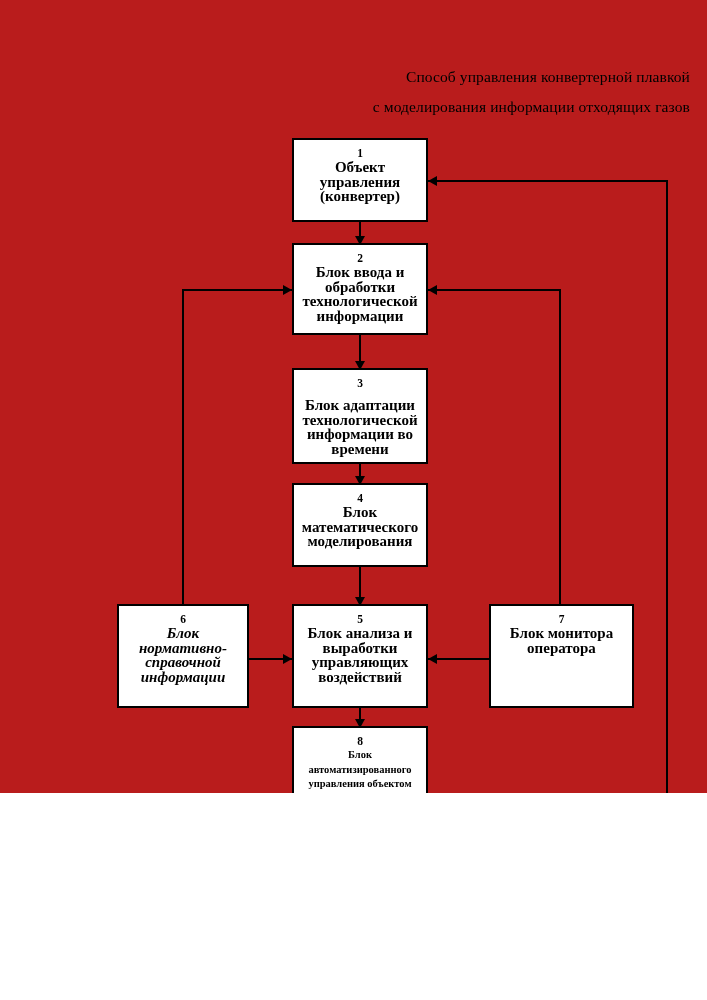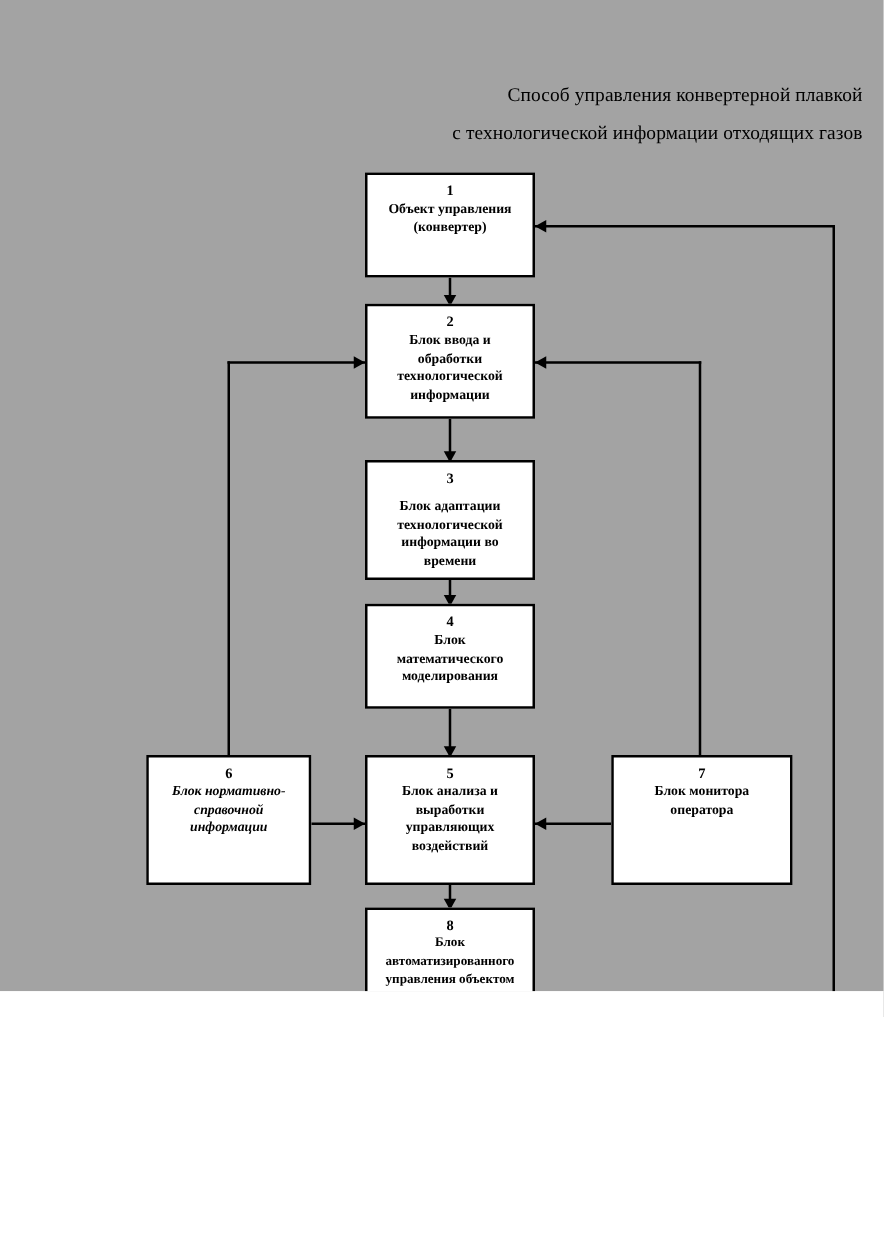--- a/index.html
+++ b/index.html
@@ -5,21 +5,21 @@
 <style>
   html, body {
     margin: 0;
     padding: 0;
     background: #ffffff;
   }
   #page {
     position: relative;
     width: 707px;
     height: 793px;
-    background: #a3a3a3;
+    background: #b91c1c;
     overflow: hidden;
     font-family: "Liberation Serif", "DejaVu Serif", serif;
     color: #000000;
   }
   #title {
     position: absolute;
     left: 0;
     top: 62px;
     width: 690px;
     text-align: right;
@@ -51,21 +51,21 @@
   }
   .block .num {
     font-family: "Liberation Serif", "DejaVu Serif", serif;
     font-weight: bold;
     font-size: 11.5px;
     line-height: 14px;
   }
   .block .btext {
     font-family: "Liberation Serif", "DejaVu Serif", serif;
     font-weight: bold;
-    font-size: 11px;
+    font-size: 15px;
     line-height: 14.5px;
     text-align: center;
     padding: 0 6px;
     white-space: pre-line;
   }
   
   .ln {
     position: absolute;
     background: #000;
     z-index: 2;
@@ -94,21 +94,21 @@
     border-left: 9px solid #000;
   }
 </style>
 </head>
 <body>
 
 <div id="page">
 
   <div id="title">
     <span class="tline">Способ управления конвертерной плавкой</span>
-    <span class="tline">с технологической информации отходящих газов</span>
+    <span class="tline">с моделирования информации отходящих газов</span>
   </div>
 
   <div class="ln vline" style="left:359px; top:222px; height:21px;"></div>
   <div class="arrow arrow-down" style="left:355px; top:236px;"></div>
 
   <div class="ln vline" style="left:359px; top:335px; height:33px;"></div>
   <div class="arrow arrow-down" style="left:355px; top:361px;"></div>
 
   <div class="ln vline" style="left:359px; top:464px; height:19px;"></div>
   <div class="arrow arrow-down" style="left:355px; top:476px;"></div>

